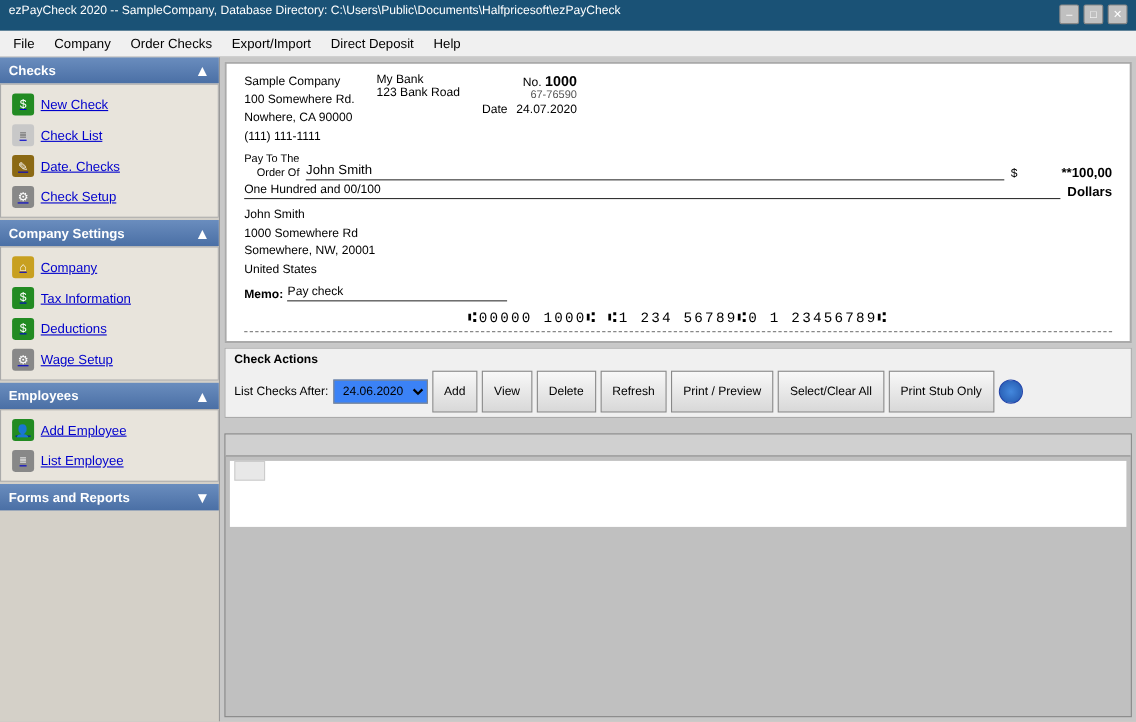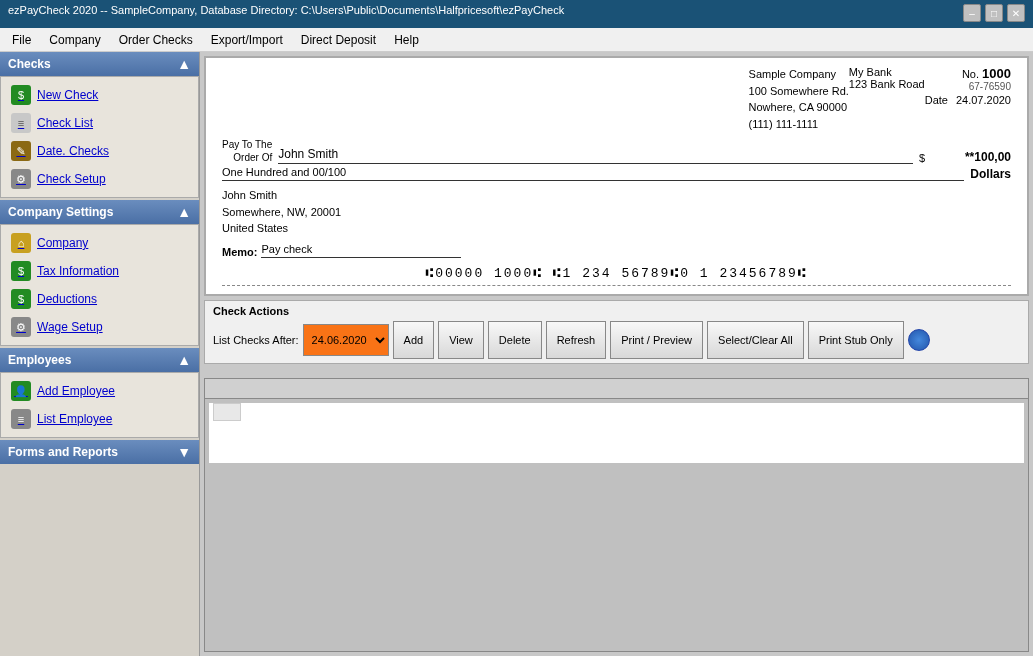--- a/index.html
+++ b/index.html
@@ -121,22 +121,23 @@
     
     .check-container {
       background: white;
       border: 2px solid #aaa;
       margin-bottom: 4px;
       padding: 8px 16px;
       flex-shrink: 0;
     }
     .check-top-row {
       display: flex;
-      justify-content: flex-end;
+      justify-content: flex-start;
       margin-bottom: 4px;
+      gap: 20px;
     }
     .company-info { font-size: 11px; line-height: 1.5; }
     .bank-info { font-size: 11px; text-align: left; }
     .check-number-area { text-align: right; font-size: 11px; }
     .check-number { font-size: 13px; font-weight: bold; }
     .routing-num { font-size: 10px; color: #555; }
     .date-row { display: flex; align-items: center; gap: 8px; font-size: 11px; margin-top: 2px; }
     
     .pay-to-row {
       display: flex; align-items: flex-end;
@@ -236,24 +237,24 @@
       margin-bottom: 4px;
     }
     .check-actions-row {
       display: flex;
       align-items: center;
       gap: 4px;
     }
     .list-checks-label { font-size: 11px; white-space: nowrap; }
     .date-dropdown {
       border: 1px solid #888;
-      background: #f97316;
+      background: #3b82f6;
       padding: 2px 4px;
       font-size: 11px;
-      height: 32px;
+      height: 22px;
     }
     .action-btn {
       background: linear-gradient(to bottom, #f8f8f8, #d8d8d8);
       border: 1px solid #888;
       padding: 2px 10px;
       font-size: 11px;
       cursor: pointer;
       height: 38px;
       white-space: nowrap;
     }
@@ -427,20 +428,21 @@
 
       <div class="written-amount-row">
         <div class="written-amount">One Hundred  and 00/100</div>
         <span class="dollars-label">Dollars</span>
       </div>
 
       <div class="check-bottom">
         <div>
           <div class="payee-address">
             <div>John Smith</div>
+            <div>1000 Somewhere Rd</div>
             <div>Somewhere, NW, 20001</div>
             <div>United States</div>
           </div>
           <div class="memo-row">
             <span class="memo-label">Memo:</span>
             <span class="memo-line">Pay check</span>
           </div>
         </div>
       </div>
 

